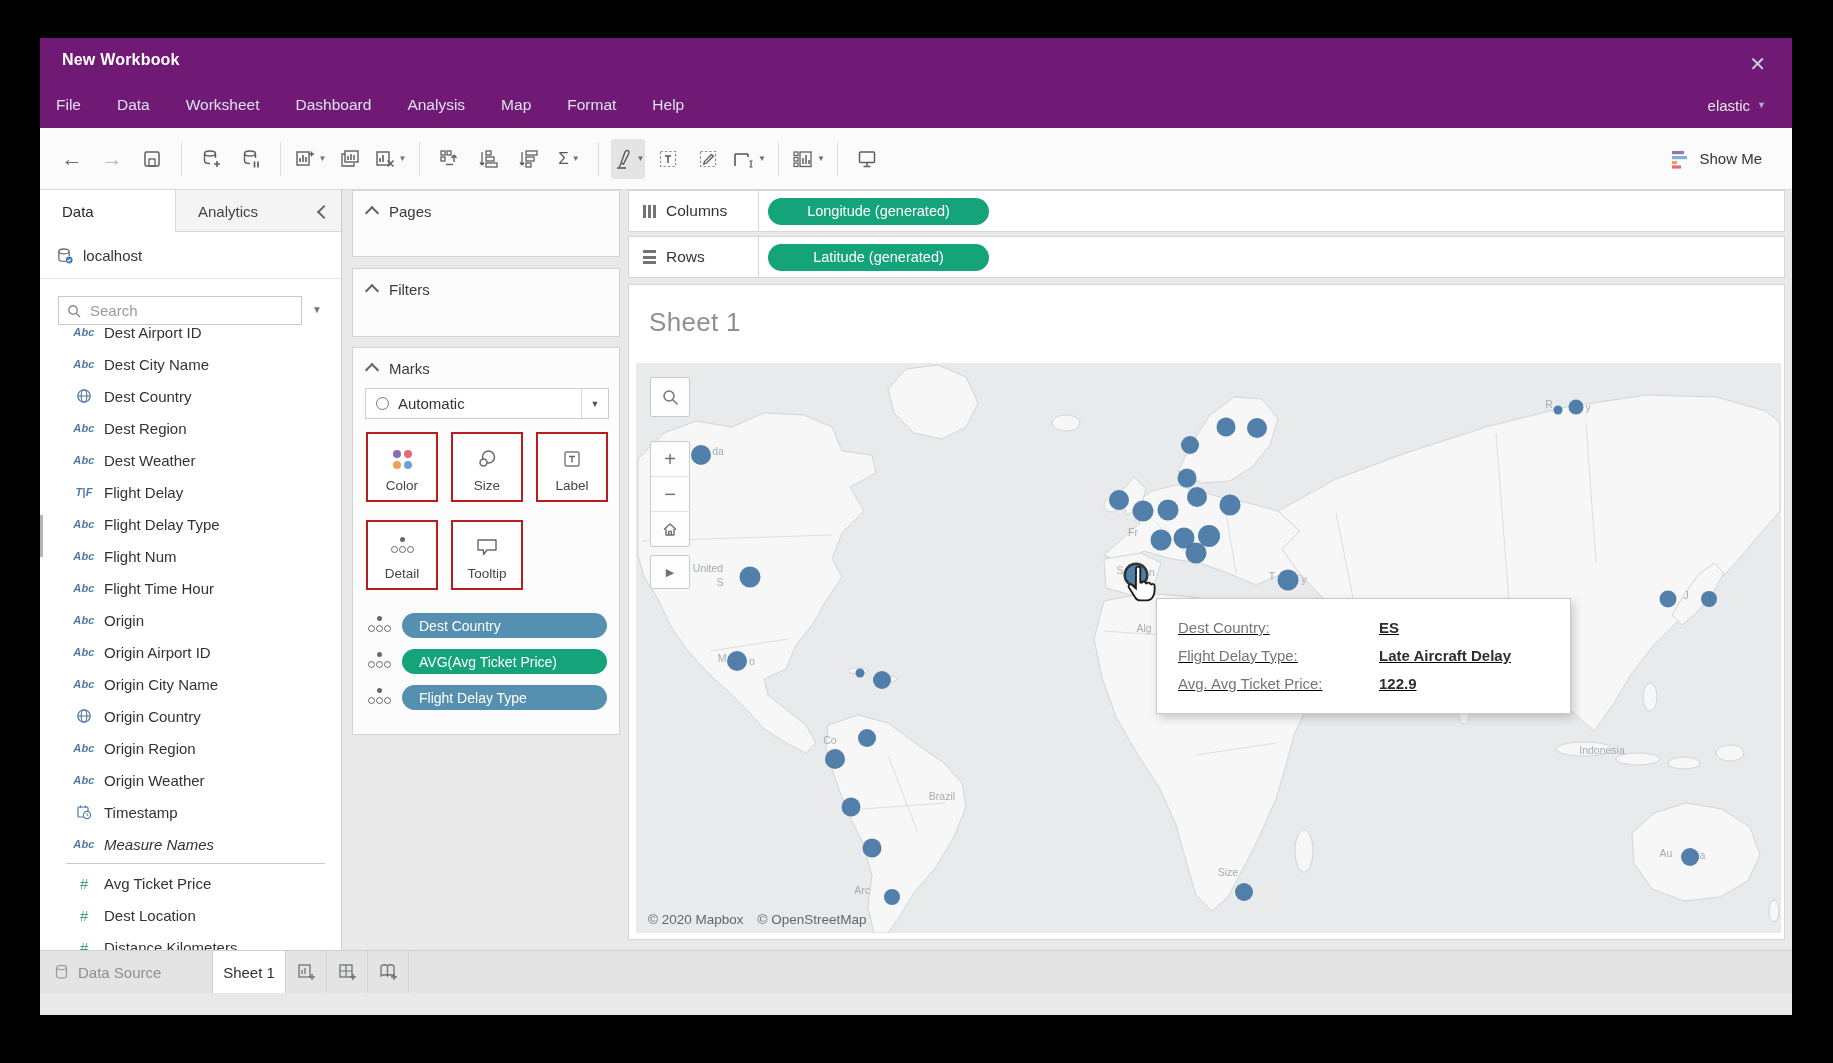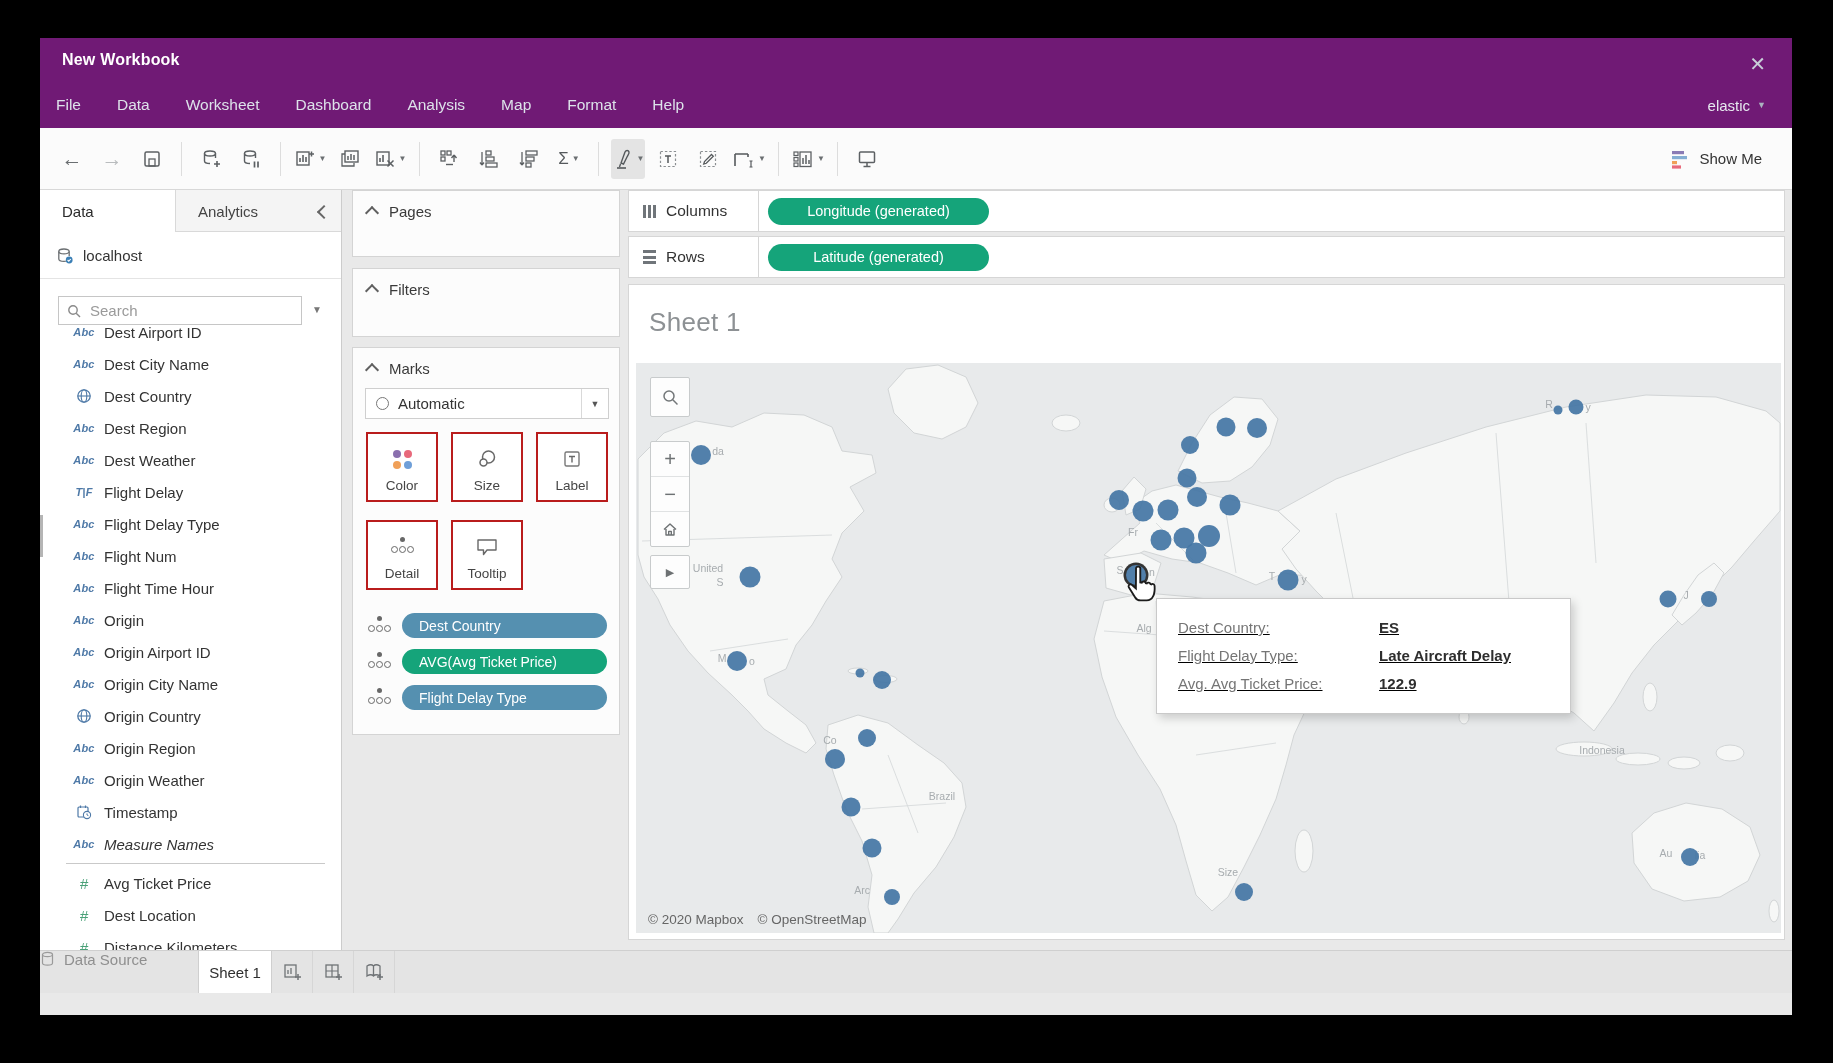--- a/index.html
+++ b/index.html
@@ -104,21 +104,21 @@
   .ctrl-fly{left:14px;top:192px;width:40px;height:34px;display:flex;align-items:center;justify-content:center;font-size:11px;color:#6d7173;}
   .attrib{position:absolute;left:12px;bottom:6px;display:flex;gap:14px;font-size:13.5px;color:#666;}
   .mtooltip{position:absolute;left:520px;top:235px;width:415px;height:116px;background:#fff;border:1px solid #c9c9c9;
             box-shadow:3px 4px 9px rgba(0,0,0,.18);box-sizing:border-box;padding:15px 0 0 21px;}
   .mtooltip .trow{display:grid;grid-template-columns:201px auto;line-height:28px;font-size:15px;text-decoration:underline;}
   .mtooltip .tl{color:#757575;} .mtooltip .tv{color:#2e2e2e;font-weight:bold;}
   .cursor-hand{position:absolute;left:487px;top:201px;width:34px;height:42px;}
 
   
   .tab-strip{position:absolute;left:0;top:912px;width:100%;height:43px;background:#e4e4e4;border-top:1px solid #cfcfcf;box-sizing:border-box;display:flex;align-items:stretch;}
-  .dstab{width:158px;display:flex;align-items:flex-start;gap:9px;color:#8f8f8f;font-size:15px;}
+  .dstab{width:158px;display:flex;align-items:center;gap:9px;padding-left:14px;color:#8f8f8f;font-size:15px;}
   .sheettab{width:72px;background:#fff;display:flex;align-items:center;justify-content:center;font-size:15px;color:#2f2f2f;border-left:1px solid #cfcfcf;border-right:1px solid #cfcfcf;}
   .newtab{width:40px;display:flex;align-items:center;justify-content:center;border-right:1px solid #d6d6d6;color:#6f7376;}
   .status-bar{position:absolute;left:0;top:955px;width:100%;height:22px;background:#ededed;display:flex;align-items:center;gap:38px;padding-left:20px;font-size:13px;color:#4f4f4f;box-sizing:border-box;}
 </style>
 </head>
 <body>
 
 <div class="window">
 
   <div class="titlebar">

